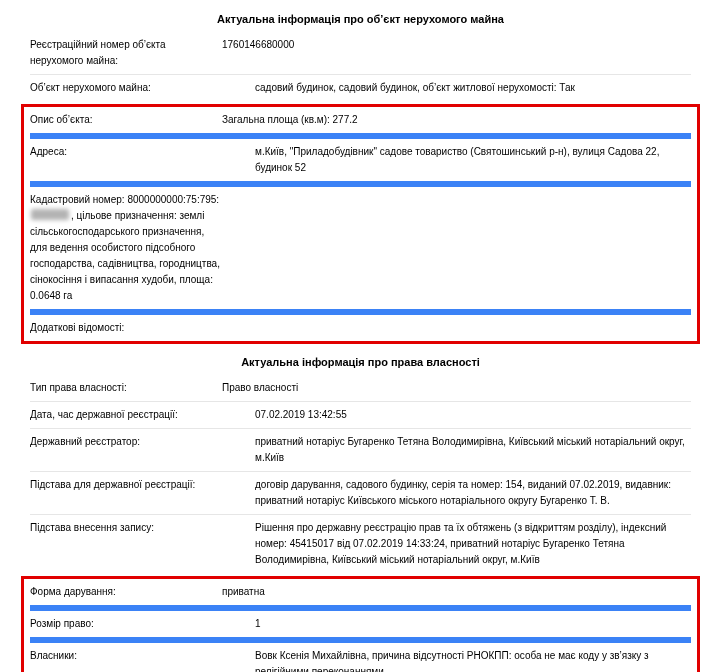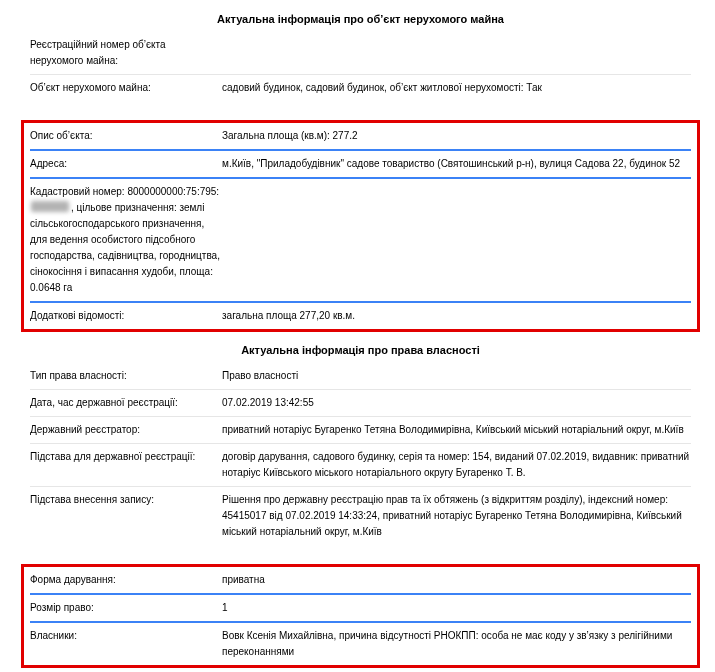--- a/index.html
+++ b/index.html
@@ -17,29 +17,29 @@
     padding: 8px 0 7px 0;
   }
   .rows { width: 100%; }
   .row {
     display: grid;
     grid-template-columns: 192px 1fr;
     padding: 5px 0;
     font-size: 10px;
     line-height: 16px;
   }
-  .row + .row { border-top: 1px solid #e6e6e6; }
+  .row + .row { border-top: 1px solid #e6e6e6; gap: 33px; }
   .label { padding-right: 12px; }
   .value { }
   .highlight-box {
     border: 3px solid #e10000;
-    margin: 19px -9px 4px -9px;
+    margin: 3px -9px 4px -9px;
     padding: 0 6px;
   }
-  .highlight-box .row + .row { border-top: 2px solid #3b82f6; }
+  .highlight-box .row + .row { border-top: 6px solid #3b82f6; }
   .record-line {
     font-weight: bold;
     font-size: 13px;
     line-height: 16px;
     padding: 8px 0 7px 0;
   }
   .section-2 { margin-top: 4px; }
   .redacted {
     display: inline-block;
     width: 38px;
@@ -55,20 +55,21 @@
 <body>
 
 <div class="doc">
 
   <div class="section-1">
     <div class="doc-title">Актуальна інформація про об’єкт нерухомого майна</div>
 
     <div class="rows">
       <div class="row">
         <div class="label">Реєстраційний номер об’єкта нерухомого майна:</div>
+        <div class="value">1760146680000</div>
       </div>
       <div class="row">
         <div class="label">Об’єкт нерухомого майна:</div>
         <div class="value">садовий будинок, садовий будинок, об’єкт житлової нерухомості: Так</div>
       </div>
     </div>
 
     <div class="highlight-box">
       <div class="row">
         <div class="label">Опис об’єкта:</div>
@@ -76,21 +77,20 @@
       </div>
       <div class="row">
         <div class="label">Адреса:</div>
         <div class="value">м.Київ, "Приладобудівник" садове товариство (Святошинський р-н), вулиця Садова 22, будинок 52</div>
       </div>
       <div class="row">
         <div class="value"><span>Кадастровий номер: 8000000000:75:795:</span><span class="redacted"></span><span>, цільове призначення: землі сільськогосподарського призначення, для ведення особистого підсобного господарства, садівництва, городництва, сінокосіння і випасання худоби, площа: 0.0648 га</span></div>
       </div>
       <div class="row">
         <div class="label">Додаткові відомості:</div>
-        <div class="value">загальна площа 277,20 кв.м.</div>
       </div>
     </div>
   </div>
 
   <div class="section-2">
     <div class="doc-title">Актуальна інформація про права власності</div>
 
 
     <div class="rows">
       <div class="row">

